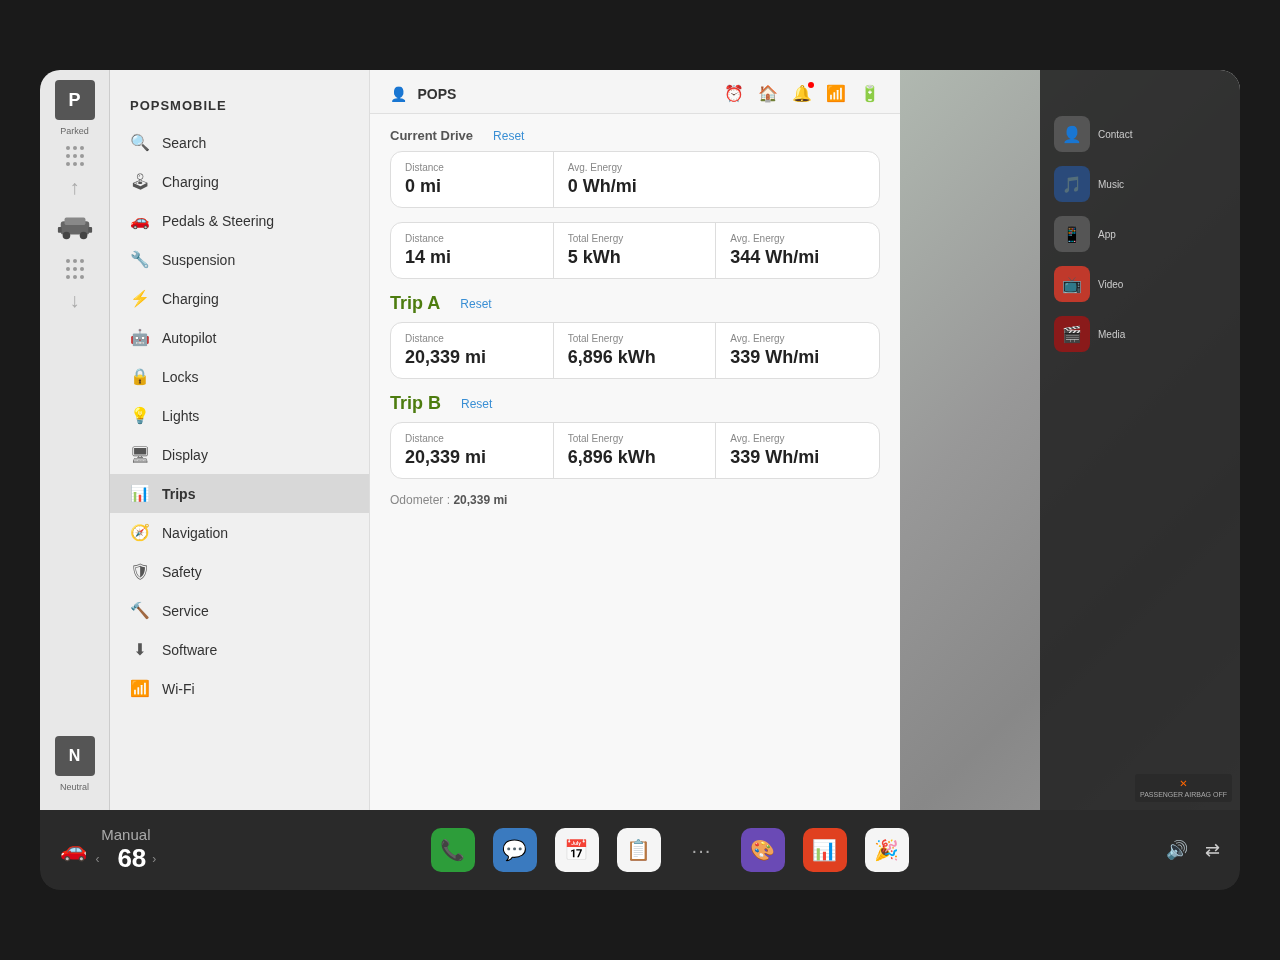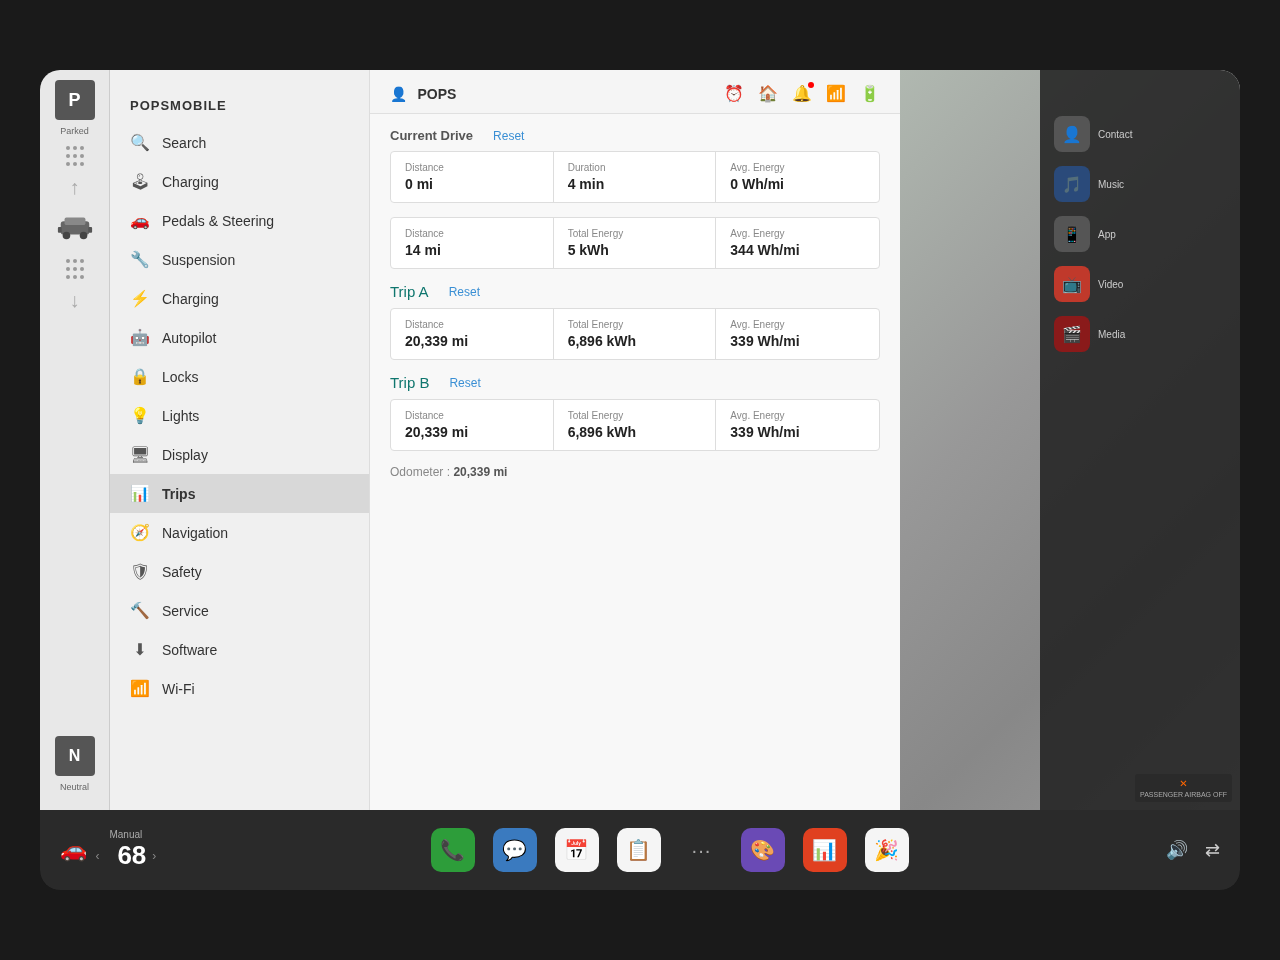--- a/index.html
+++ b/index.html
@@ -201,46 +201,46 @@
       font-size: 13px;
       font-weight: 600;
       color: #555;
     }
     .reset-link {
       font-size: 12px;
       color: #3a8fd4;
       cursor: pointer;
     }
     .trip-name {
-      font-size: 15px;
-      font-weight: 400;
-      color: #0f766e;
+      font-size: 18px;
+      font-weight: 700;
+      color: #4d7c0f;
     }
     .stats-grid {
       display: grid;
       grid-template-columns: 1fr 1fr 1fr;
       border: 1px solid #ddd;
-      border-radius: 4px;
+      border-radius: 12px;
       margin-bottom: 14px;
       background: white;
     }
     .stat-cell {
       padding: 10px 14px;
       border-right: 1px solid #ddd;
     }
     .stat-cell:last-child {
       border-right: none;
     }
     .stat-label {
       font-size: 10px;
       color: #888;
       margin-bottom: 3px;
     }
     .stat-value {
-      font-size: 14px;
+      font-size: 18px;
       font-weight: 600;
       color: #222;
     }
     .odometer-line {
       font-size: 12px;
       color: #888;
       margin-top: 10px;
     }
     .odometer-value {
       font-weight: 600;
@@ -330,21 +330,21 @@
     .taskbar-car {
       font-size: 22px;
       color: #fff;
     }
     .speed-control {
       display: flex;
       flex-direction: column;
       align-items: center;
     }
     .speed-label {
-      font-size: 10px;
+      font-size: 15px;
       color: #aaa;
     }
     .speed-row {
       display: flex;
       align-items: center;
       gap: 6px;
     }
     .speed-arrow {
       color: #888;
       font-size: 12px;
@@ -545,24 +545,20 @@
         <div class="section-header">
           <span class="section-title">Current Drive</span>
           <span class="reset-link">Reset</span>
         </div>
         <div class="stats-grid">
           <div class="stat-cell">
             <div class="stat-label">Distance</div>
             <div class="stat-value">0 mi</div>
           </div>
           <div class="stat-cell">
-            <div class="stat-label">Duration</div>
-            <div class="stat-value">4 min</div>
-          </div>
-          <div class="stat-cell">
             <div class="stat-label">Avg. Energy</div>
             <div class="stat-value">0 Wh/mi</div>
           </div>
         </div>
 
         <div class="stats-grid">
           <div class="stat-cell">
             <div class="stat-label">Distance</div>
             <div class="stat-value">14 mi</div>
           </div>

